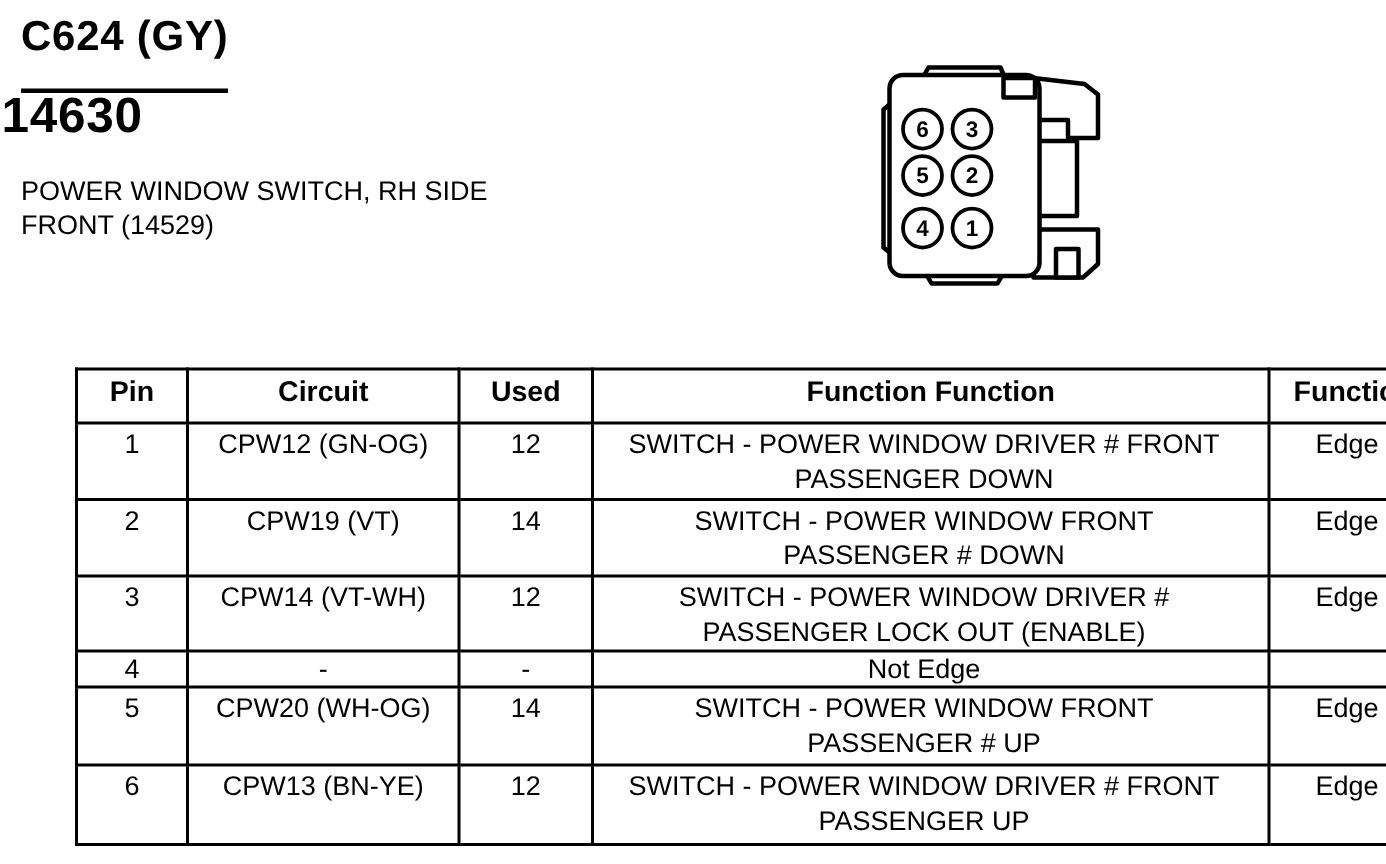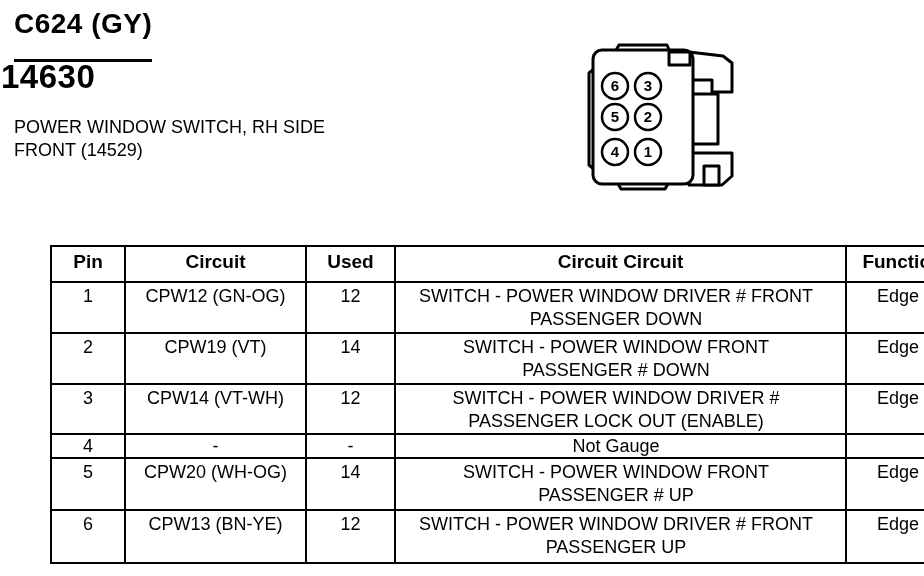--- a/index.html
+++ b/index.html
@@ -116,21 +116,21 @@
         <col style="width:181px">
         <col style="width:89px">
         <col style="width:451px">
         <col style="width:113px">
     </colgroup>
     <thead>
       <tr style="height:36px">
         <th>Pin</th>
         <th>Circuit</th>
         <th>Used</th>
-        <th>Circuit Circuit</th>
+        <th>Function Function</th>
         <th>Function</th>
       </tr>
     </thead>
     <tbody>
       <tr style="height:51px">
         <td class="c">1</td>
         <td class="c">CPW12 (GN-OG)</td>
         <td class="c">12</td>
         <td class="l">SWITCH - POWER WINDOW DRIVER # FRONT
 PASSENGER DOWN</td>
@@ -149,21 +149,21 @@
         <td class="c">CPW14 (VT-WH)</td>
         <td class="c">12</td>
         <td class="l">SWITCH - POWER WINDOW DRIVER #
 PASSENGER LOCK OUT (ENABLE)</td>
         <td class="l">Edge</td>
       </tr>
       <tr style="height:24px" class="single">
         <td class="c">4</td>
         <td class="c">-</td>
         <td class="c">-</td>
-        <td class="l">Not Gauge</td>
+        <td class="l">Not Edge</td>
         <td class="l"></td>
       </tr>
       <tr style="height:52px">
         <td class="c">5</td>
         <td class="c">CPW20 (WH-OG)</td>
         <td class="c">14</td>
         <td class="l">SWITCH - POWER WINDOW FRONT
 PASSENGER # UP</td>
         <td class="l">Edge</td>
       </tr>

